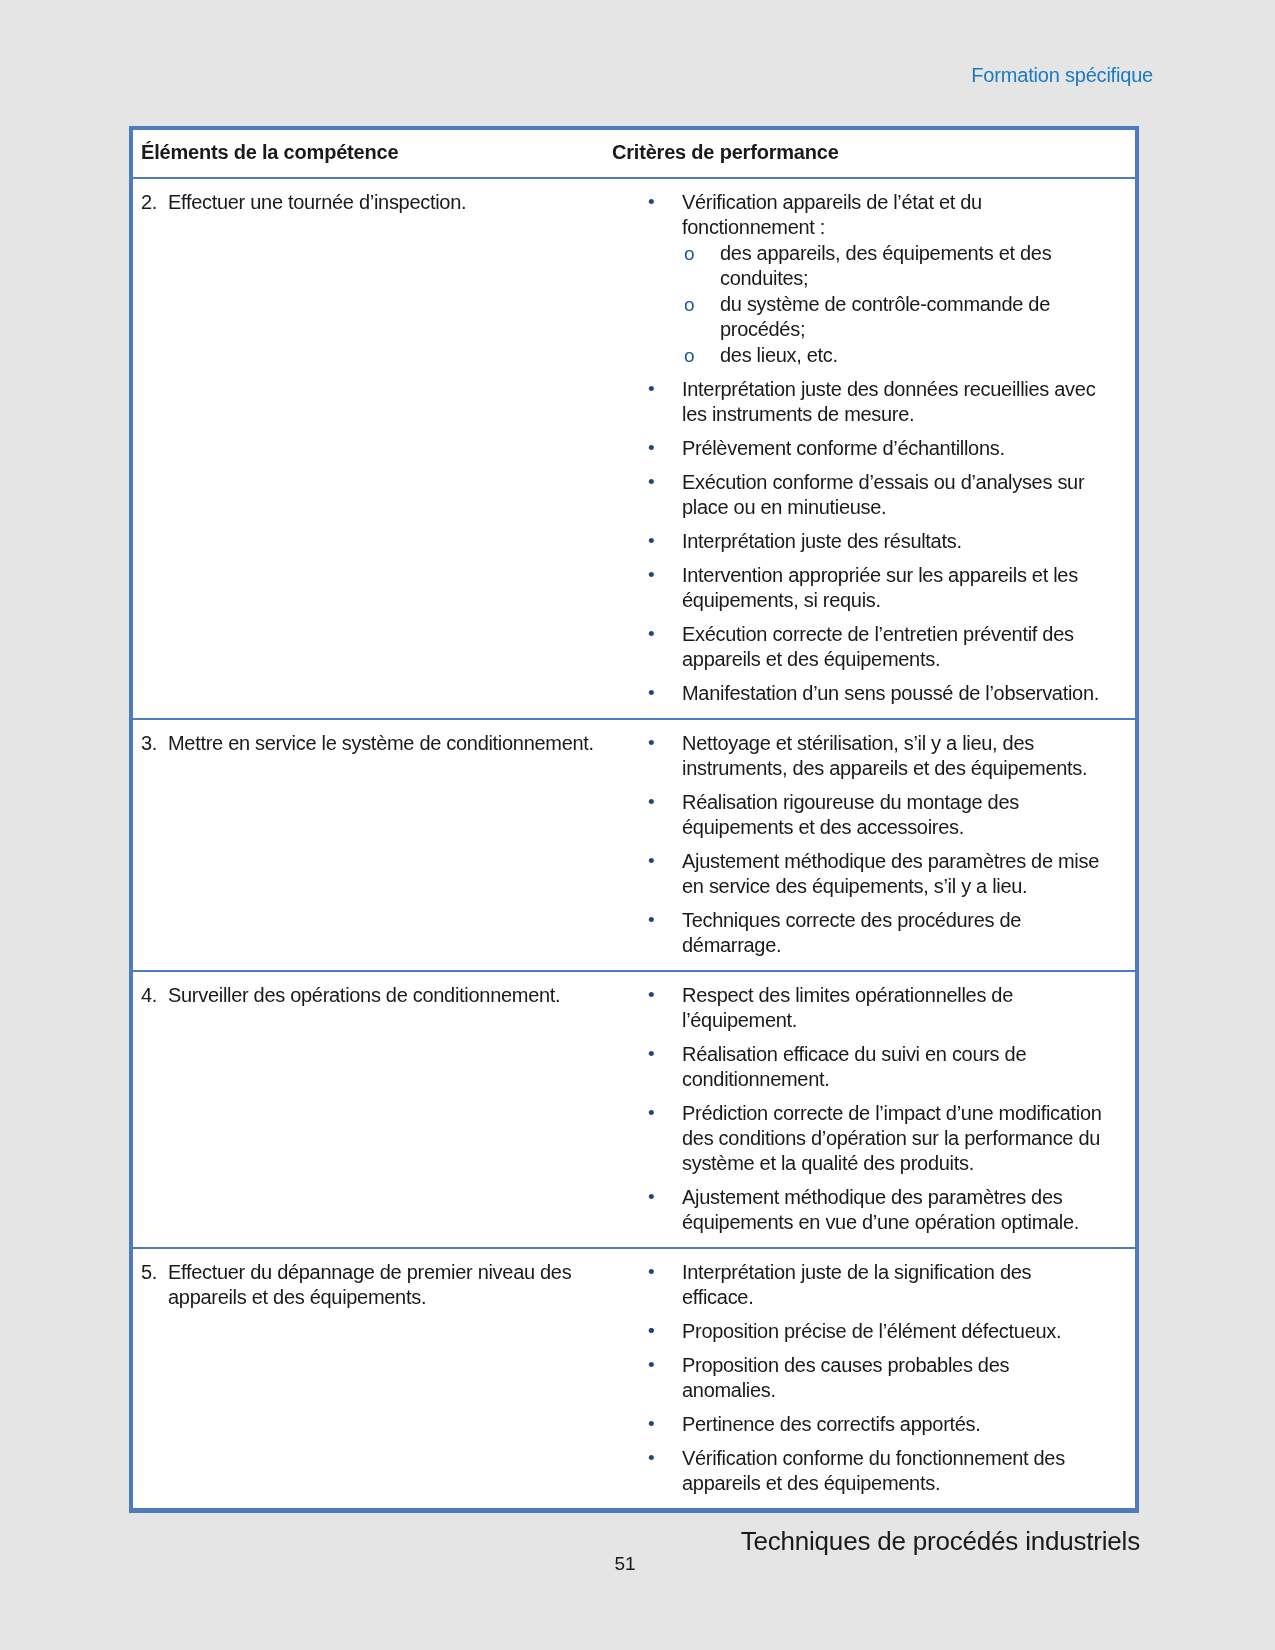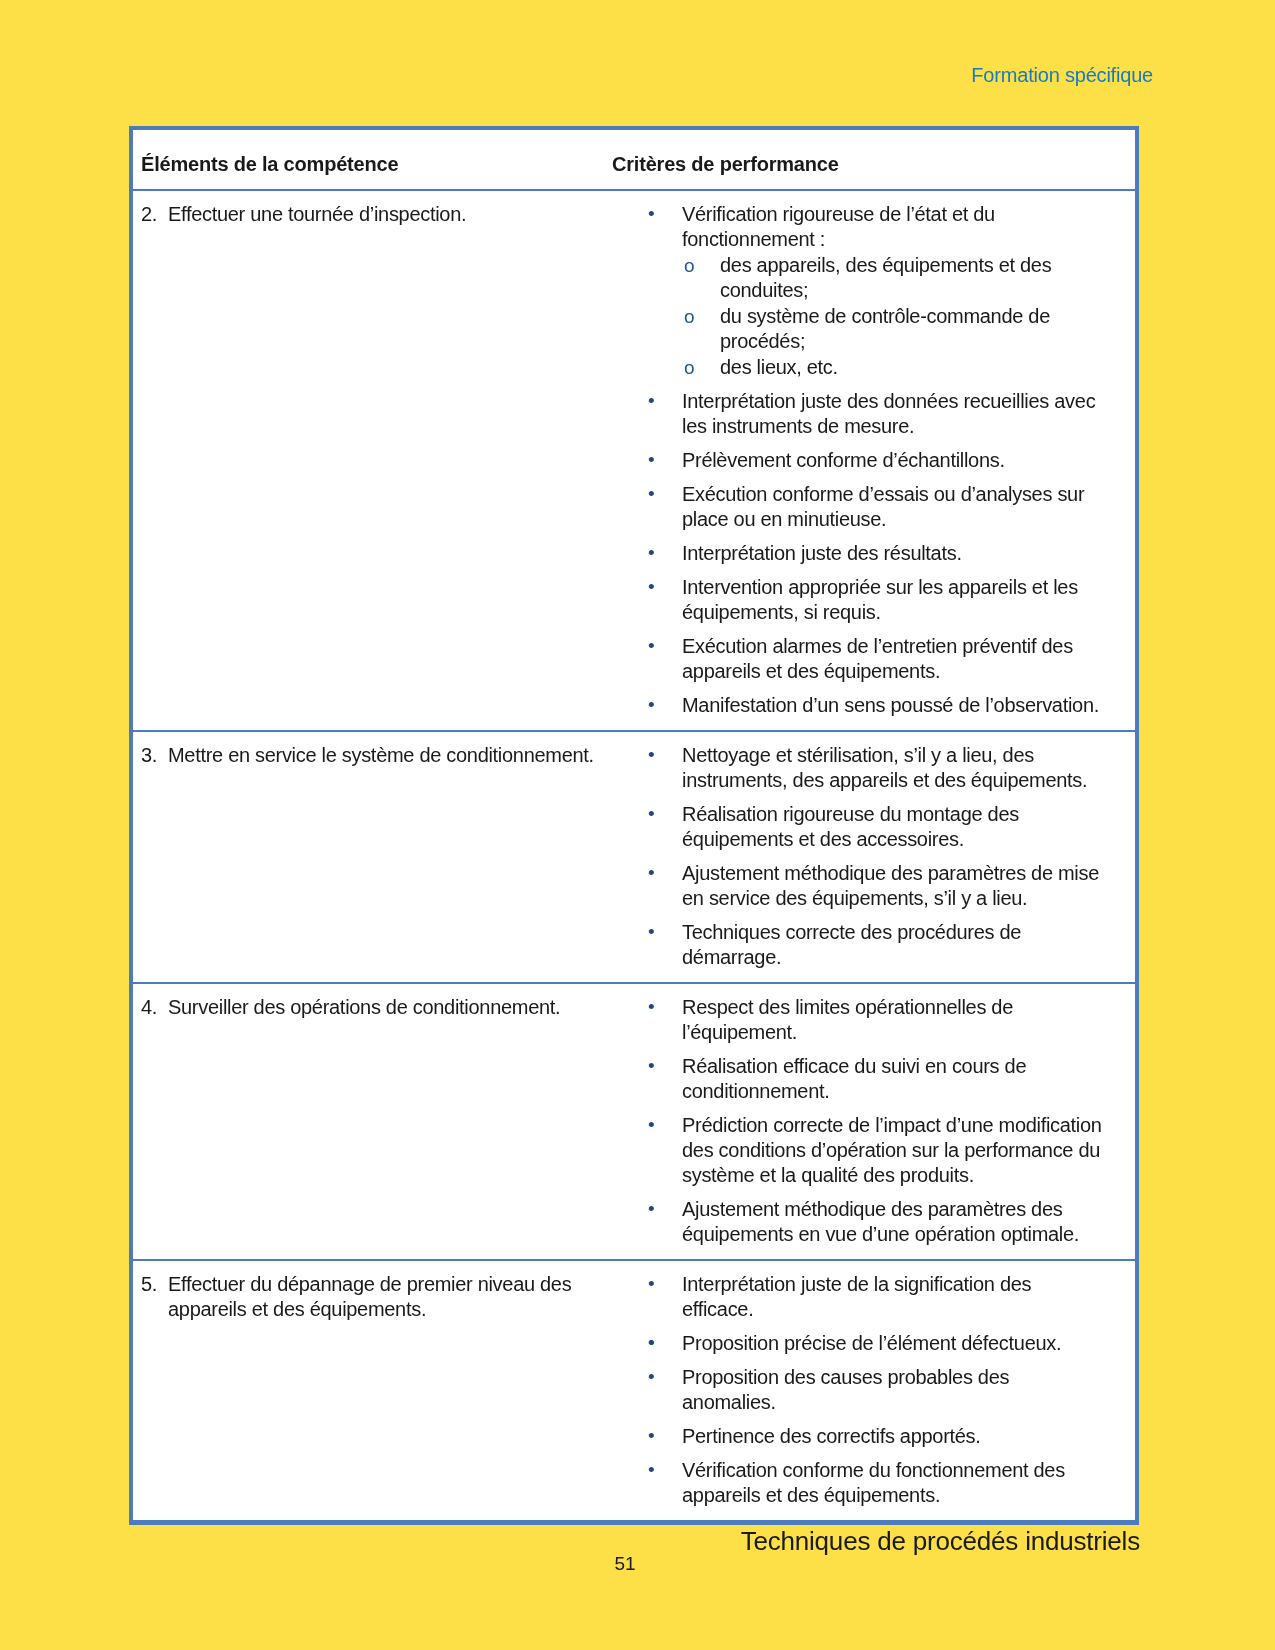--- a/index.html
+++ b/index.html
@@ -5,21 +5,21 @@
 <style>
   html, body {
     margin: 0;
     padding: 0;
     background: #ffffff;
   }
   .page {
     position: relative;
     width: 1275px;
     height: 1650px;
-    background: #fde047;
+    background: #e5e5e5;
     font-family: "Liberation Sans", "DejaVu Sans", sans-serif;
     color: #1a1a1a;
     overflow: hidden;
   }
 
   
   .header-label {
     position: absolute;
     top: 64px;
     right: 122px;
@@ -38,21 +38,20 @@
     border-bottom-width: 5px;
     box-sizing: border-box;
     background: #ffffff;
   }
   .t-header {
     display: flex;
     font-weight: bold;
     font-size: 20px;
     letter-spacing: -0.2px;
     padding: 11px 0 13px 0;
-    margin-top: 12px;
   }
   .h-left {
     width: 479px;
     padding-left: 8px;
     box-sizing: border-box;
   }
   .h-right {
     flex: 1;
   }
   .t-row {
@@ -148,31 +147,31 @@
       <div class="h-right">Critères de performance</div>
     </div>
     <div>
         <div class="t-row">
           <div class="cell cell-left">
             <span class="num">2.</span>
             <span class="etext">Effectuer une tournée d’inspection.</span>
           </div>
           <div class="cell cell-right">
             <ul class="crit-list">
-              <li class="crit-item"><span class="bullet">•</span><span class="ctext">Vérification rigoureuse de l’état et du fonctionnement :</span><ul class="sub-list">
+              <li class="crit-item"><span class="bullet">•</span><span class="ctext">Vérification appareils de l’état et du fonctionnement :</span><ul class="sub-list">
                   <li class="sub-item"><span class="sub-bullet">o</span><span class="ctext">des appareils, des équipements et des conduites;</span></li>
                   <li class="sub-item"><span class="sub-bullet">o</span><span class="ctext">du système de contrôle-commande de procédés;</span></li>
                   <li class="sub-item"><span class="sub-bullet">o</span><span class="ctext">des lieux, etc.</span></li>
                 </ul></li>
               <li class="crit-item"><span class="bullet">•</span><span class="ctext">Interprétation juste des données recueillies avec les instruments de mesure.</span></li>
               <li class="crit-item"><span class="bullet">•</span><span class="ctext">Prélèvement conforme d’échantillons.</span></li>
               <li class="crit-item"><span class="bullet">•</span><span class="ctext">Exécution conforme d’essais ou d’analyses sur place ou en minutieuse.</span></li>
               <li class="crit-item"><span class="bullet">•</span><span class="ctext">Interprétation juste des résultats.</span></li>
               <li class="crit-item"><span class="bullet">•</span><span class="ctext">Intervention appropriée sur les appareils et les équipements, si requis.</span></li>
-              <li class="crit-item"><span class="bullet">•</span><span class="ctext">Exécution alarmes de l’entretien préventif des appareils et des équipements.</span></li>
+              <li class="crit-item"><span class="bullet">•</span><span class="ctext">Exécution correcte de l’entretien préventif des appareils et des équipements.</span></li>
               <li class="crit-item"><span class="bullet">•</span><span class="ctext">Manifestation d’un sens poussé de l’observation.</span></li>
             </ul>
           </div>
         </div>
         <div class="t-row">
           <div class="cell cell-left">
             <span class="num">3.</span>
             <span class="etext">Mettre en service le système de conditionnement.</span>
           </div>
           <div class="cell cell-right">

